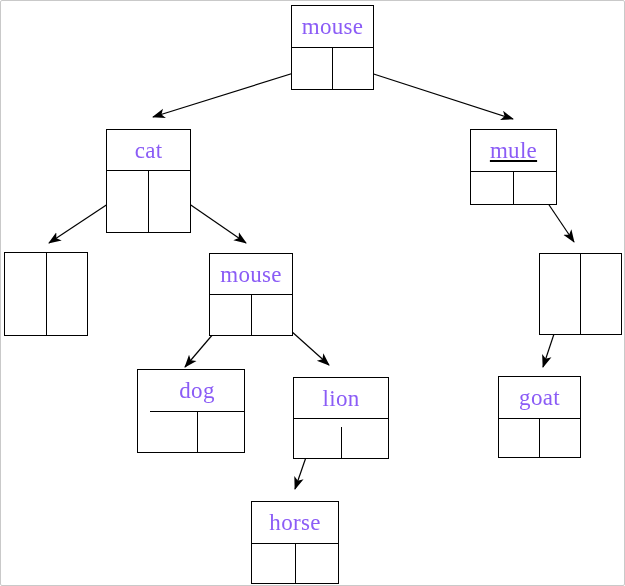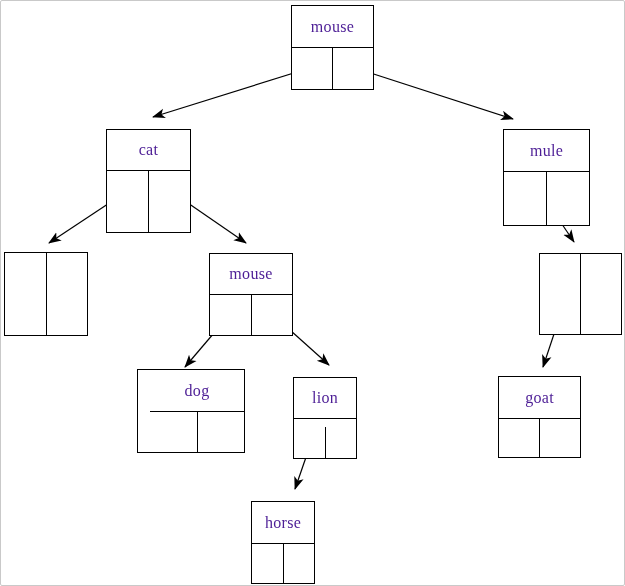--- a/index.html
+++ b/index.html
@@ -32,22 +32,22 @@
     background: #ffffff;
     display: flex;
     flex-direction: column;
   }
   .node .label-row {
     box-sizing: border-box;
     border-bottom: 1.5px solid #000;
     display: flex;
     align-items: center;
     justify-content: center;
-    font-size: 16px;
-    color: #4c1d95;
+    font-size: 23px;
+    color: #8b5cf6;
     line-height: 1;
     letter-spacing: 0.3px;
     text-align: center;
   }
   .node .cells {
     flex: 1 1 auto;
     display: flex;
   }
   .node .cell {
     flex: 1 1 50%;
@@ -86,21 +86,21 @@
           <div class="cell right"></div>
         </div>
       </div>
       <div class="node" style="left: 105px; top: 128px; width: 85px; height: 104px;">
         <div class="label-row" style="height: 41px;">cat</div>
         <div class="cells">
           <div class="cell left"></div>
           <div class="cell right"></div>
         </div>
       </div>
-      <div class="node" style="left: 502px; top: 128px; width: 87px; height: 97px;">
+      <div class="node" style="left: 469px; top: 128px; width: 87px; height: 76px; text-decoration: underline;">
         <div class="label-row" style="height: 42px;">mule</div>
         <div class="cells">
           <div class="cell left"></div>
           <div class="cell right"></div>
         </div>
       </div>
       <div class="node" style="left: 3px; top: 251px; width: 84px; height: 84px;">
         <div class="cells">
           <div class="cell left"></div>
           <div class="cell right"></div>
@@ -119,35 +119,35 @@
           <div class="cell right"></div>
         </div>
       </div>
       <div class="node" style="left: 136px; top: 368px; width: 108px; height: 84px; padding-left: 12px;">
         <div class="label-row" style="height: 42px;">dog</div>
         <div class="cells">
           <div class="cell left"></div>
           <div class="cell right"></div>
         </div>
       </div>
-      <div class="node" style="left: 292px; top: 376px; width: 64px; height: 82px; gap: 8px;">
+      <div class="node" style="left: 292px; top: 376px; width: 96px; height: 82px; gap: 8px;">
         <div class="label-row" style="height: 41px;">lion</div>
         <div class="cells">
           <div class="cell left"></div>
           <div class="cell right"></div>
         </div>
       </div>
       <div class="node" style="left: 497px; top: 375px; width: 83px; height: 82px;">
         <div class="label-row" style="height: 42px;">goat</div>
         <div class="cells">
           <div class="cell left"></div>
           <div class="cell right"></div>
         </div>
       </div>
-      <div class="node" style="left: 250px; top: 500px; width: 64px; height: 83px;">
+      <div class="node" style="left: 250px; top: 500px; width: 88px; height: 83px;">
         <div class="label-row" style="height: 42px;">horse</div>
         <div class="cells">
           <div class="cell left"></div>
           <div class="cell right"></div>
         </div>
       </div>
     </div>
 </div>
 
 </body></html>

